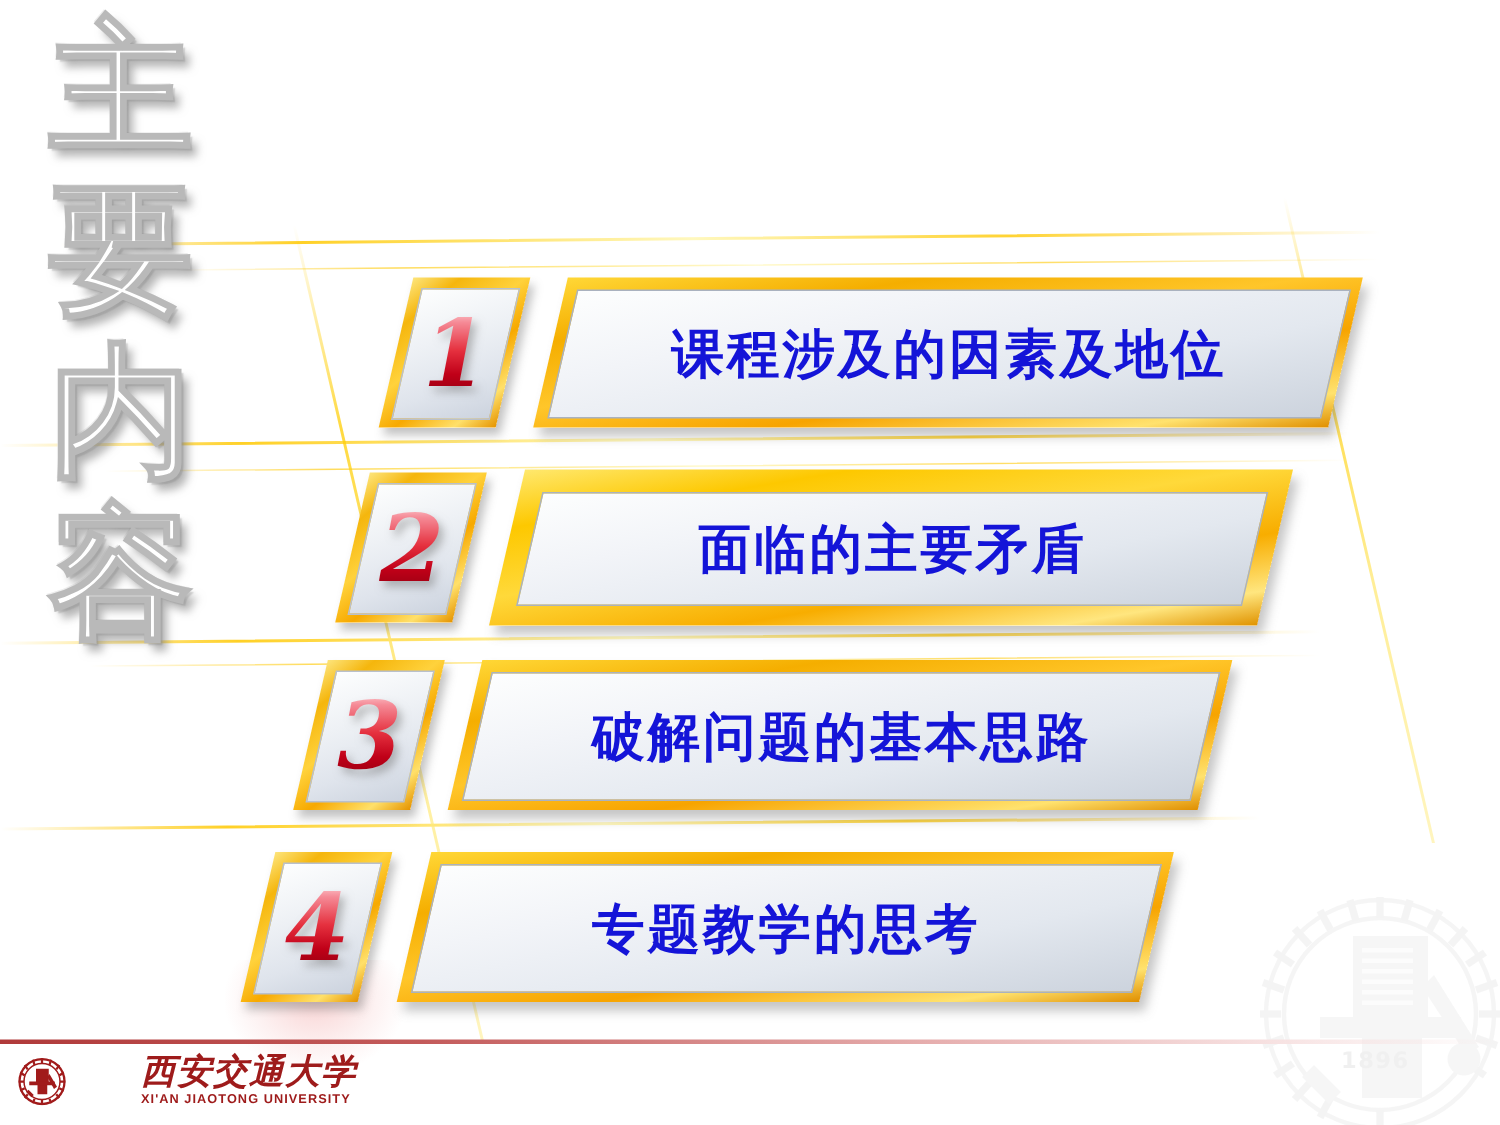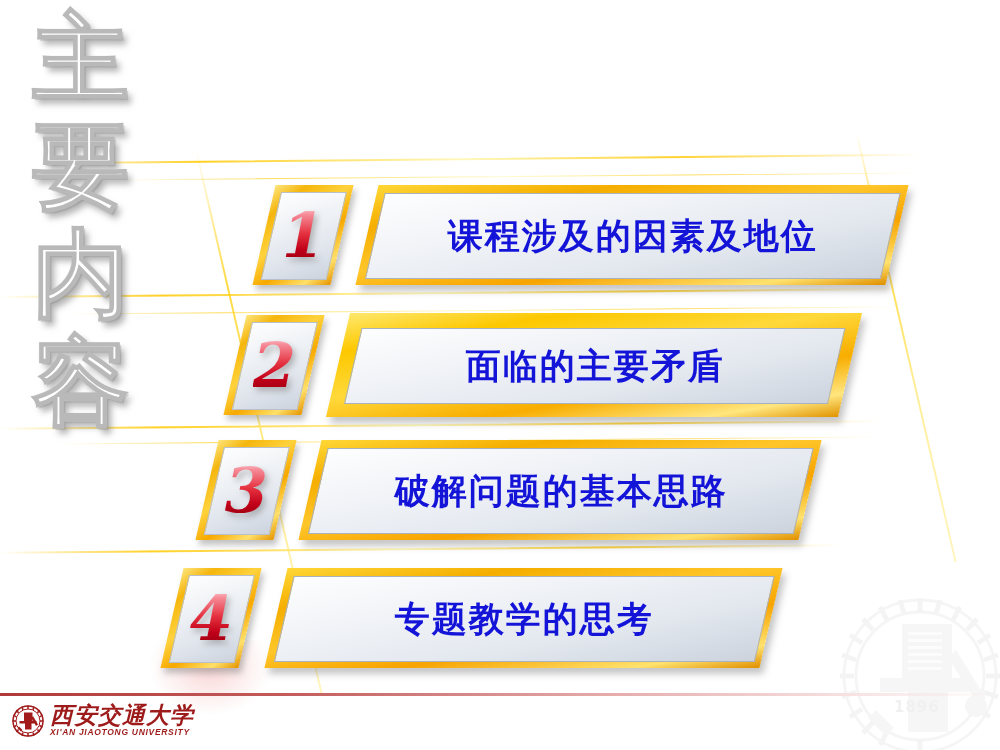--- a/index.html
+++ b/index.html
@@ -104,29 +104,28 @@
     font-size:15px;color:#e3e3e3;font-weight:700;letter-spacing:1px;
   }
 
   
   .footrule{
     position:absolute;left:0;top:693px;width:1000px;height:3px;z-index:4;
     background:linear-gradient(90deg,#b03a3a 0%,#c35a5a 28%,#e6aeae 62%,#f7e2e2 85%,rgba(255,255,255,0) 100%);
   }
   .footer{position:absolute;left:12px;top:703px;display:flex;align-items:center;z-index:5;}
   .logo-emblem{width:32px;height:32px;margin-right:6px;flex:0 0 auto;}
-  .logo-words{display:flex;flex-direction:column;justify-content:center;}
+  .logo-words{display:flex;flex-direction:column;justify-content:center;margin-left:44px;}
   .logo-cn{
     font-size:23px;font-weight:700;color:#9e1b1b;line-height:24px;letter-spacing:1px;
     font-family:"DejaVu Serif","Liberation Serif",serif;font-style:italic;
   }
   .logo-en{
     font-size:8.5px;font-weight:700;color:#9e1b1b;letter-spacing:.7px;line-height:11px;
     font-family:"Liberation Sans",sans-serif;
-    font-style:italic;
   }
   .pinkblob{
     position:absolute;left:150px;top:640px;width:120px;height:75px;z-index:1;
     background:radial-gradient(ellipse at 50% 35%,rgba(244,176,176,.55) 0%,rgba(247,203,203,.28) 45%,rgba(255,255,255,0) 72%);
     pointer-events:none;
   }
 </style>
 </head>
 <body>
 

